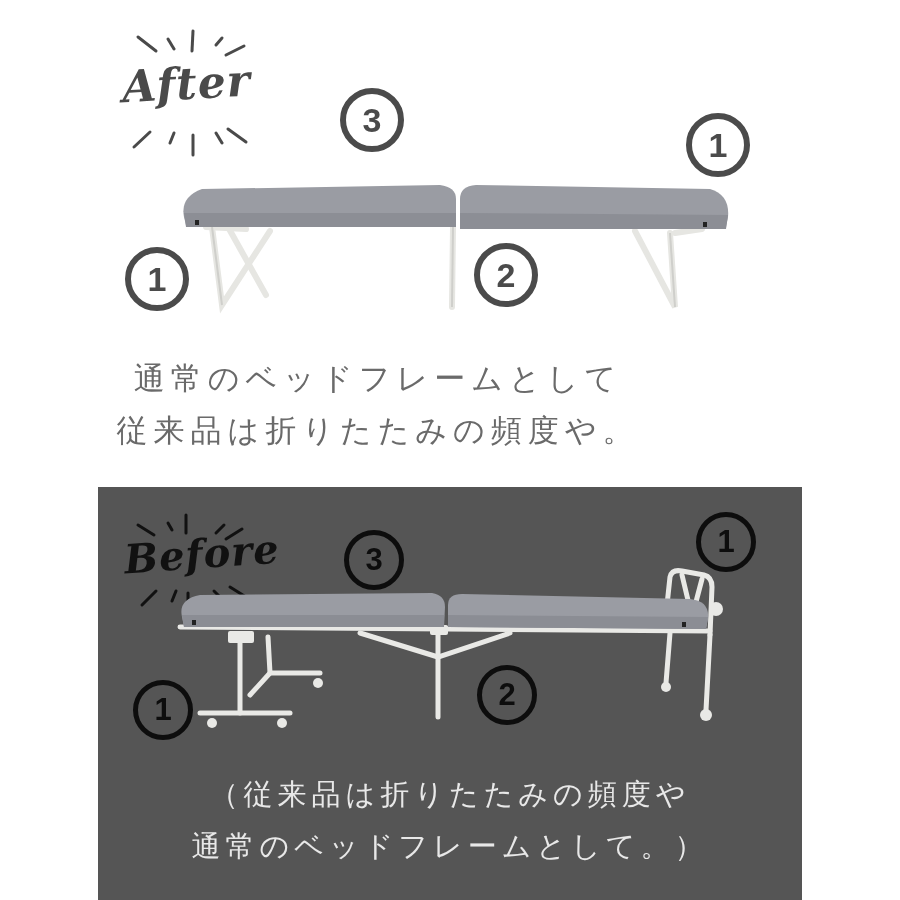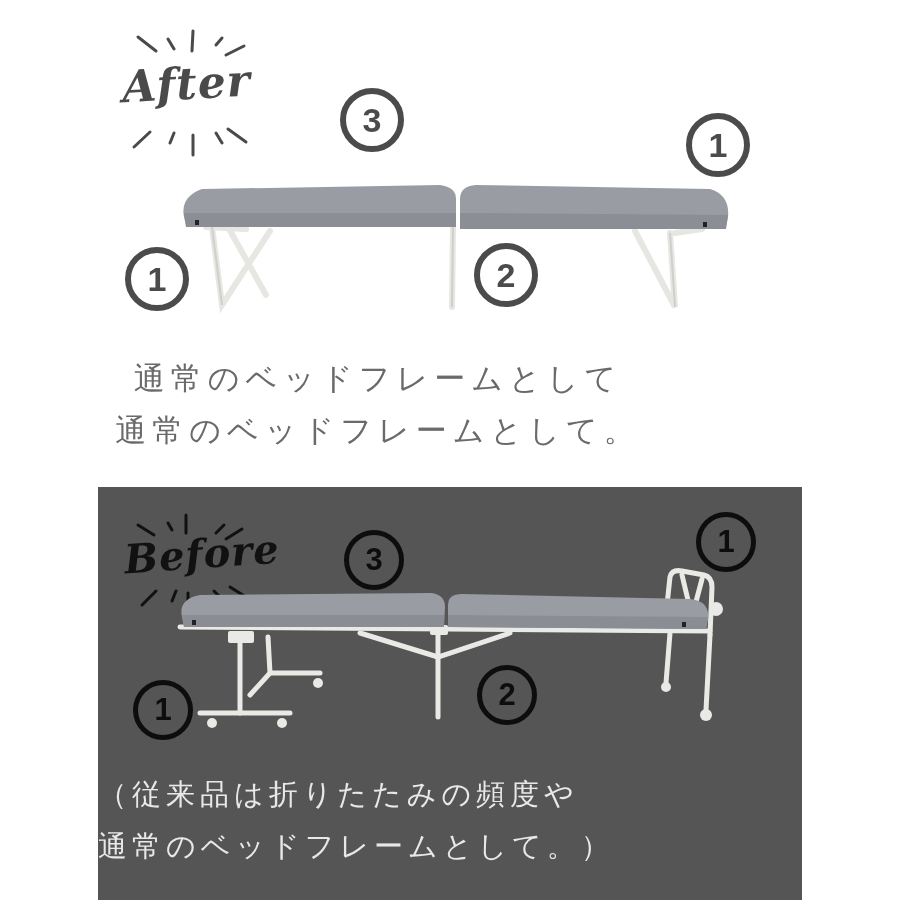--- a/index.html
+++ b/index.html
@@ -37,21 +37,21 @@
 
   
   .caption-top {
     left: 0; width: 756px; top: 352px;
     text-align: center; color: #6a6a6a;
     font-size: 31px; line-height: 52px; letter-spacing: 6px;
   }
   .dark-panel { left: 98px; top: 487px; width: 704px; height: 413px; background: #555555; }
   .caption-bottom {
     left: 98px; width: 704px; top: 768px;
-    color: #e8e8e8;
+    text-align: center; color: #e8e8e8;
     font-size: 29px; line-height: 52px; letter-spacing: 5px;
   }
 
   
   .bed svg { display: block; }
 </style>
 </head>
 <body>
 
 <div class="abs" style="left:0;top:0;width:900px;height:480px;">
@@ -106,21 +106,21 @@
       <path d="M290 24 Q290 11 306 10 L540 14 Q560 20 558 42 L556 52 L290 52 Z" fill="#9a9ca3"></path>
       <path d="M14 38 L286 38 L286 52 L16 52 Z" fill="#8c8e95"></path>
       <path d="M290 38 L558 40 L556 54 L290 54 Z" fill="#8c8e95"></path>
       <rect x="25" y="45" width="4" height="5" fill="#222"></rect>
       <rect x="533" y="47" width="4" height="5" fill="#222"></rect>
     </svg>
   </div>
 
   <div class="abs caption-top">
     <div>通常のベッドフレームとして</div>
-    <div>通常のベッドフレームとして。</div>
+    <div>従来品は折りたたみの頻度や。</div>
   </div>
 </div>
 
 <div class="abs dark-panel"></div>
 
 <svg class="burst" style="left:118px;top:505px;" width="140" height="110" viewBox="0 0 140 110">
   <g stroke="#111">
     <line x1="20" y1="20" x2="36" y2="30"></line>
     <line x1="50" y1="18" x2="54" y2="25"></line>
     <line x1="68" y1="10" x2="68" y2="28"></line>

